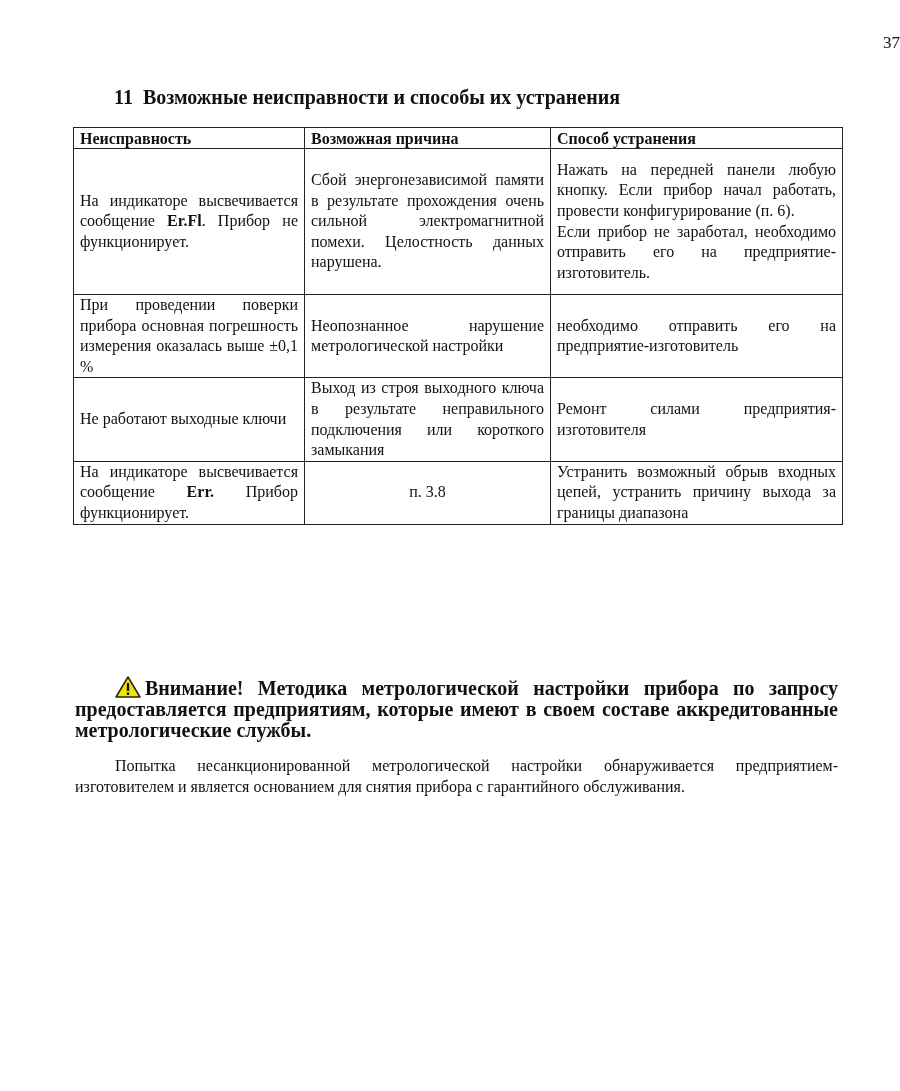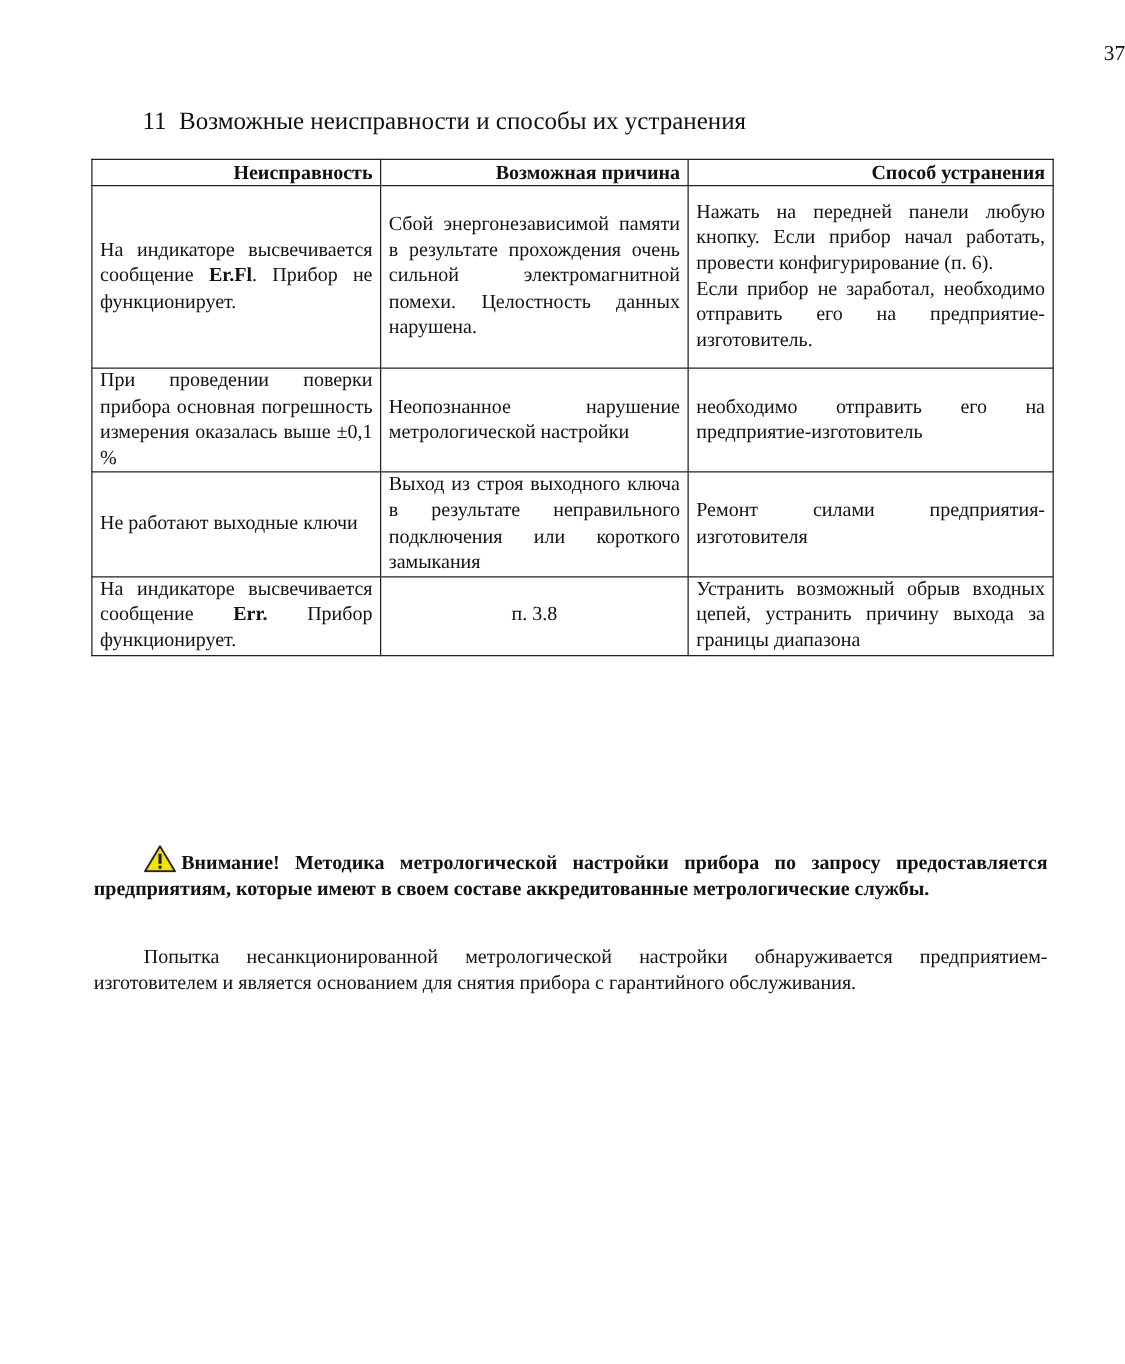--- a/index.html
+++ b/index.html
@@ -6,40 +6,40 @@
     body {
       width: 900px; height: 1091px; position: relative; overflow: hidden;
       font-family: "Liberation Serif", "DejaVu Serif", serif; color: #111;
     }
     .page-number {
       position: absolute; top: 33px; left: 0; width: 900px;
       text-align: right; font-size: 17px;
     }
     .section-title {
       position: absolute; top: 86px; left: 114px;
-      font-size: 20px; font-weight: normal; white-space: nowrap;
+      font-size: 20px; font-weight: bold; white-space: nowrap;
     }
     table.faults {
       position: absolute; top: 127px; left: 73px; width: 769px;
       border-collapse: collapse; table-layout: fixed;
       font-size: 16px; line-height: 20.6px;
     }
     table.faults col.c1 { width: 231px; }
     table.faults col.c2 { width: 246px; }
     table.faults col.c3 { width: 292px; }
     table.faults th, table.faults td {
       border: 1px solid #222; padding: 0 6px 0 6px; vertical-align: middle;
     }
-    table.faults th { font-weight: bold; text-align: right; height: 20px; line-height: 19px; }
+    table.faults th { font-weight: bold; text-align: left; height: 20px; line-height: 19px; }
     table.faults td { text-align: justify; text-align-last: left; }
     table.faults td.center { text-align: center; text-align-last: center; }
     .b { font-weight: bold; }
     .warning {
       position: absolute; top: 676px; left: 75px; width: 763px;
-      font-size: 16px; font-weight: bold; line-height: 21px;
+      font-size: 20px; font-weight: bold; line-height: 21px;
       text-align: justify; text-indent: 40px;
     }
     .warn-icon { display: inline-block; width: 26px; height: 22px; vertical-align: -3px; margin-right: 4px; }
     .note {
       position: absolute; top: 755px; left: 75px; width: 763px;
       font-size: 16px; line-height: 21px; text-align: justify; text-indent: 40px;
     }
   </style>
 </head>
 <body>

